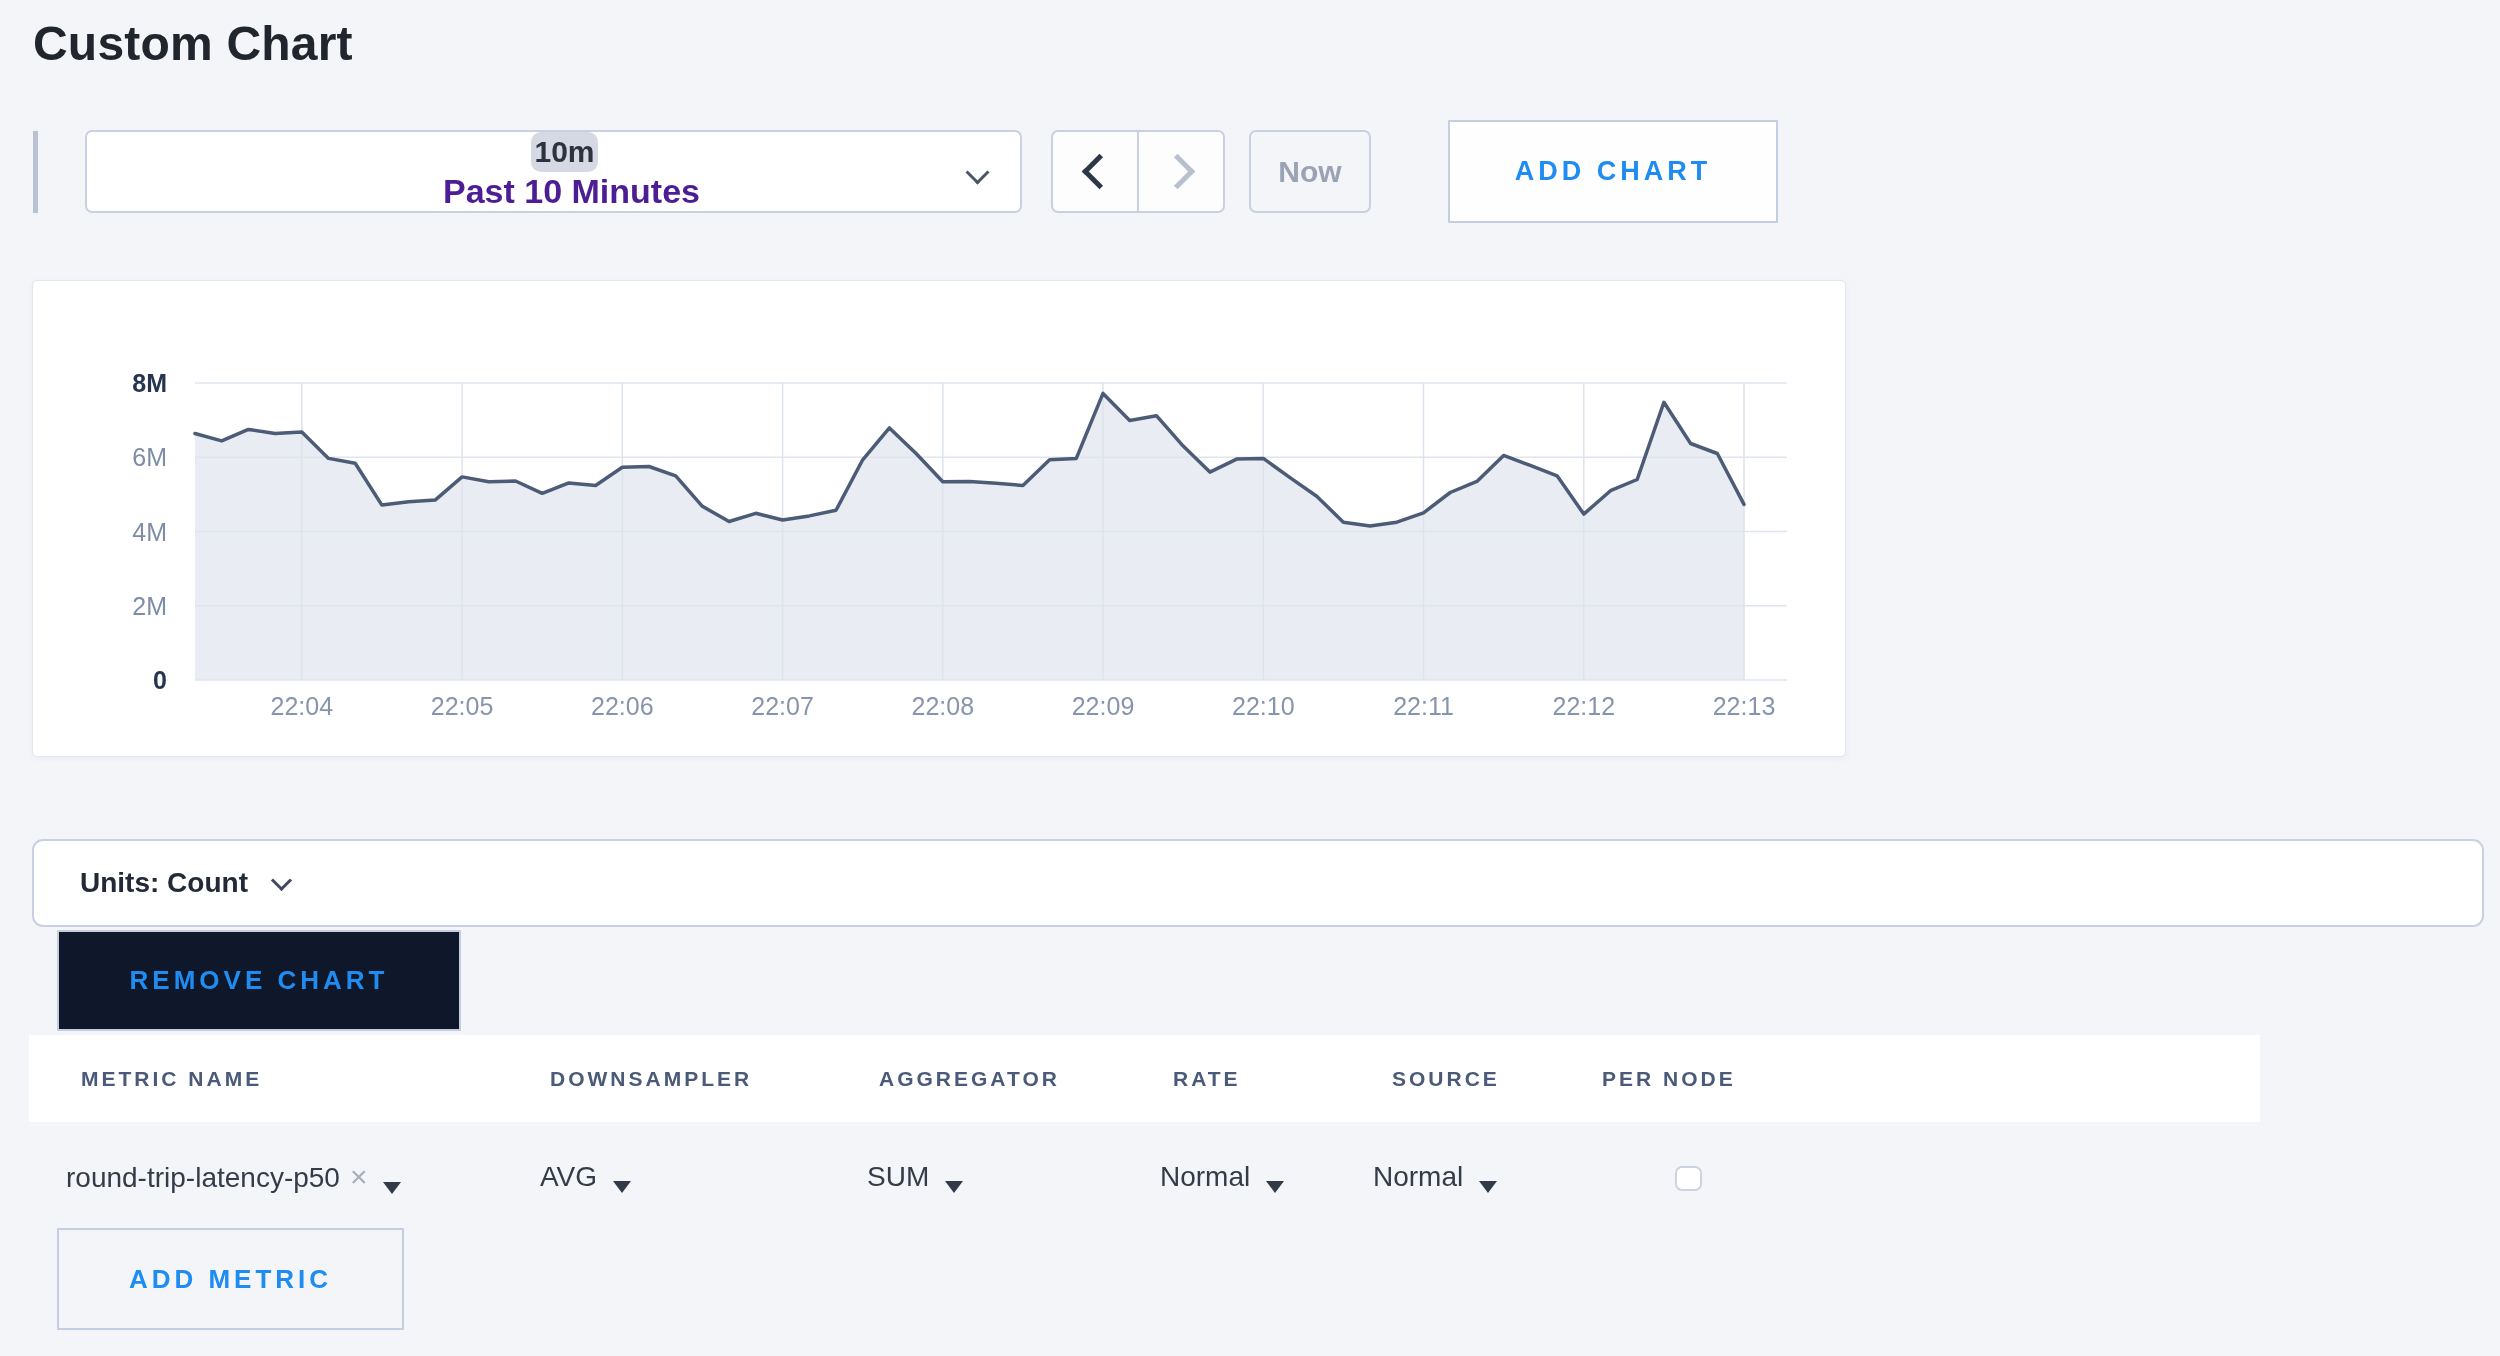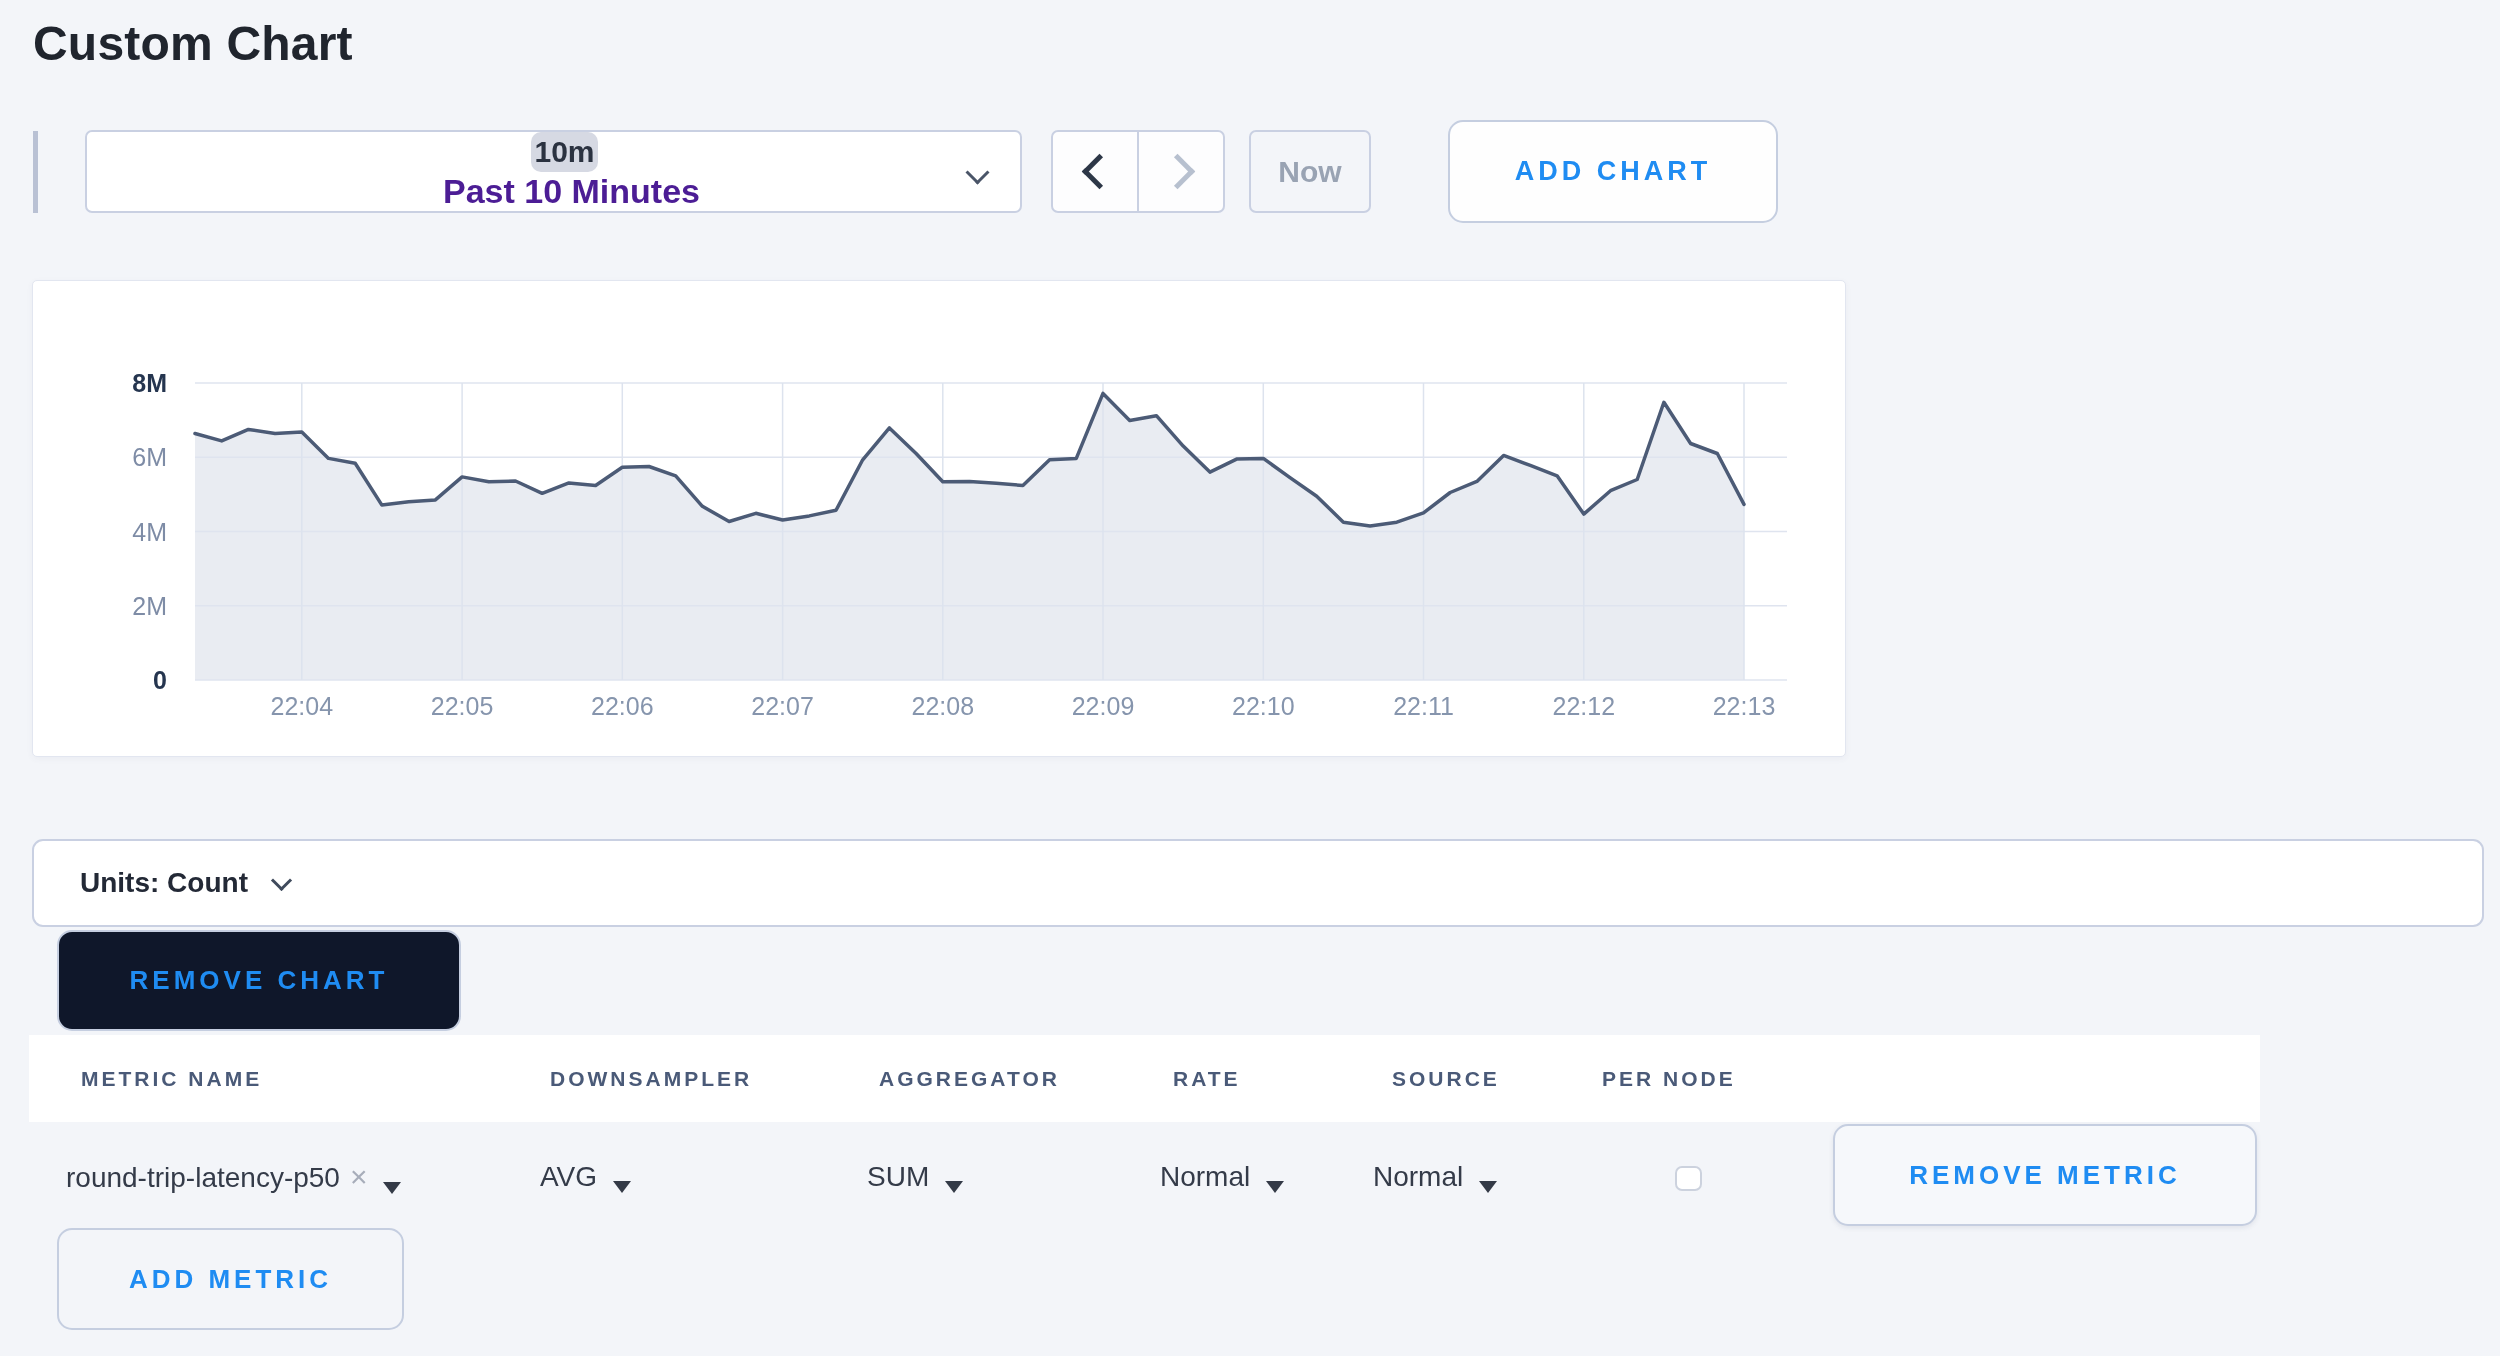--- a/index.html
+++ b/index.html
@@ -24,21 +24,21 @@
   .nav-cell { flex:1; display:flex; align-items:center; justify-content:center; cursor:pointer; }
   .nav-div { width:2px; background:#c9d0e2; }
   .arrow { display:inline-block; padding:10px; border:solid #2d3747; border-width:0 5px 5px 0; }
   .arrow.left  { transform:rotate(135deg); margin-left:8px; }
   .arrow.right { transform:rotate(-45deg); border-color:#b7c0cf; margin-right:8px; }
 
   .now-btn { position:absolute; left:1249px; top:130px; width:122px; height:83px; background:transparent;
     border:2px solid #c9d0e2; border-radius:7px; font-size:30px; font-weight:bold; color:#99a3b3;
     font-family:inherit; display:flex; align-items:center; justify-content:center; }
 
-  .blue-btn { border:2px solid #c5cee0; border-radius:15px; background:transparent; color:#1f8cf2;
+  .blue-btn { border:2px solid #c5cee0; border-radius:1px; background:transparent; color:#1f8cf2;
     font-family:inherit; font-weight:bold; letter-spacing:4px; display:flex; align-items:center;
     justify-content:center; cursor:pointer; }
   .add-chart-btn { position:absolute; left:1448px; top:120px; width:330px; height:103px; font-size:27px; background:#fefefe; }
 
   
   .chart-card { position:absolute; left:32px; top:280px; width:1814px; height:477px; background:#fff;
     border:1px solid #e2e6f0; border-radius:5px; box-shadow:0 2px 6px rgba(70,80,110,.05); }
   .chart-card svg { display:block; }
   .hgrid { stroke:#dfe4ef; stroke-width:1.5; }
   .vgrid { stroke:#dde3ee; stroke-width:1.5; }
@@ -171,17 +171,16 @@
       <span class="caret"></span>
     </div>
     <div class="sel" style="left:1373px">
       <span>Normal</span>
       <span class="caret"></span>
     </div>
   </div>
 
   <div class="checkbox" id="per-node-cb"></div>
 
-  <button class="blue-btn remove-metric-btn">REMOVE METRIC</button>
 
   <button class="blue-btn add-metric-btn">ADD METRIC</button>
 
 </div>
 
 </body></html>

